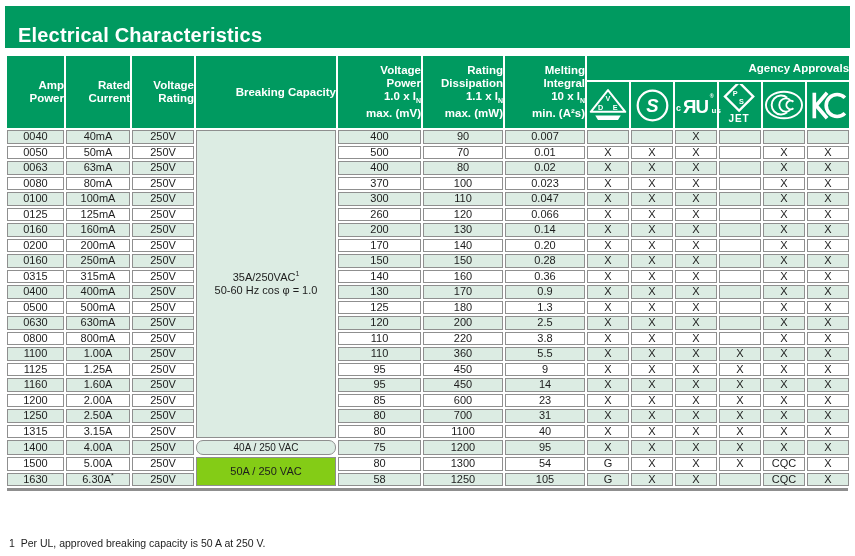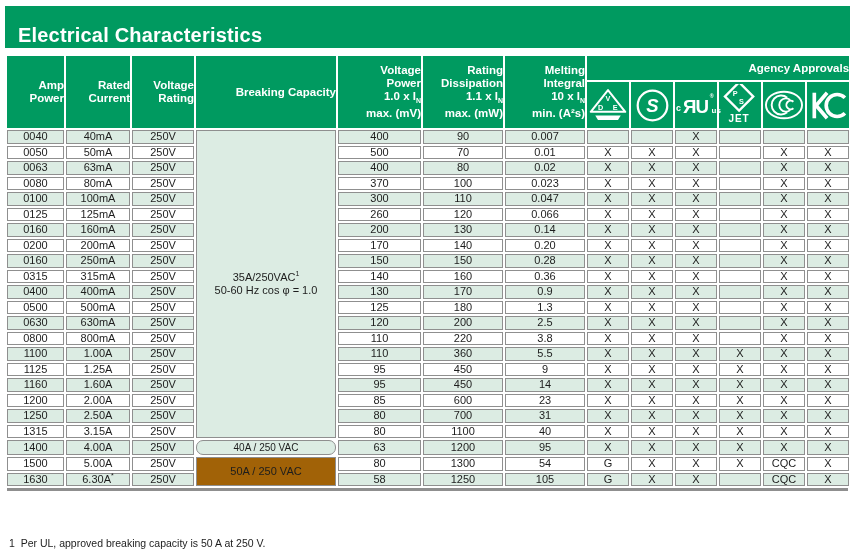--- a/index.html
+++ b/index.html
@@ -28,21 +28,21 @@
   tr.icons-row th { height:46px; vertical-align:middle; }
   tr.icons-row svg { display:block; margin:0 auto; }
   th sub { font-size:7px; }
   td {
     border:1px solid #8f8f8f; background:#ffffff; text-align:center;
     font-size:11px; line-height:11.5px; height:13px; padding:0;
     vertical-align:middle;
   }
   tr.alt td { background:#dcece3; }
   td.bc-white { background:#ffffff; font-size:10px;border-radius:7px; }
-  td.bc-shaded { background:#a16207; font-size:11px; }
+  td.bc-shaded { background:#84cc16; font-size:11px; }
   td.bc div { line-height:13px; }
   td sup { font-size:7px; vertical-align:super; line-height:0; }
   .table-bottom-bar {
     height:3px; background:#8f8f8f; width:841px; margin:0 0 0 2px;
   }
   .footnotes {
     margin:7px 0 0 4px; font-size:10.5px; line-height:18px;
     white-space:pre-wrap;
   }
 </style>
@@ -439,21 +439,21 @@
           <td>X</td>
           <td>X</td>
         </tr>
         <tr class="alt">
           <td>1400</td>
           <td>4.00A</td>
           <td>250V</td>
           <td rowspan="1" class="bc bc-white">
             <div>40A / 250 VAC</div>
           </td>
-          <td>63</td>
+          <td>75</td>
           <td>1200</td>
           <td>95</td>
           <td>X</td>
           <td>X</td>
           <td>X</td>
           <td>X</td>
           <td>X</td>
           <td>X</td>
         </tr>
         <tr>

